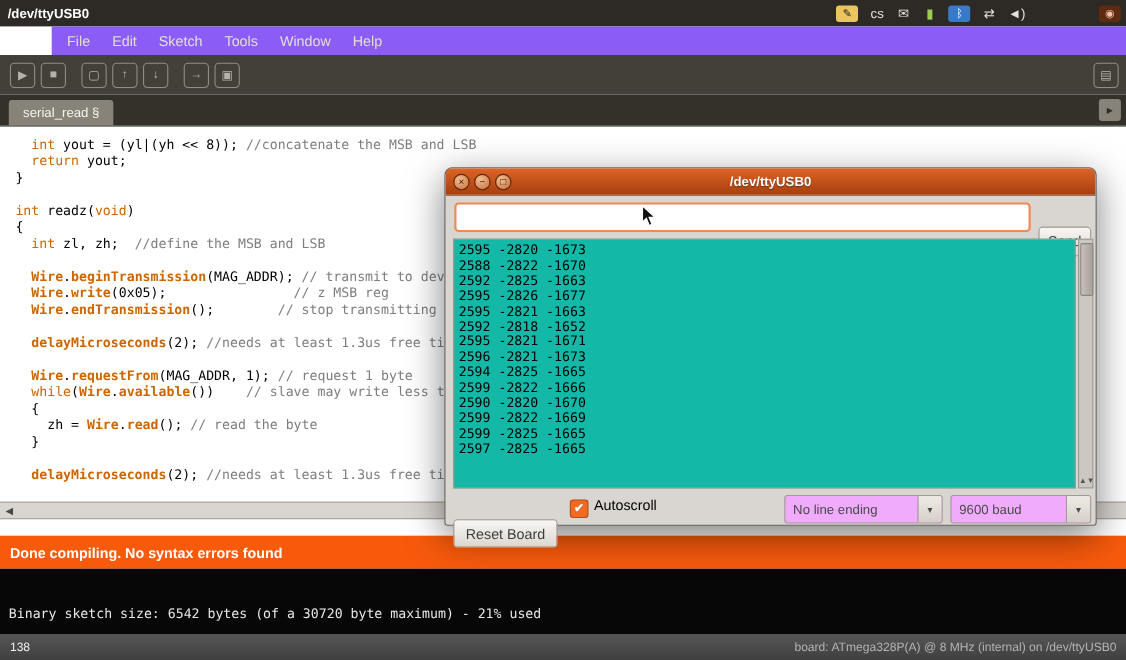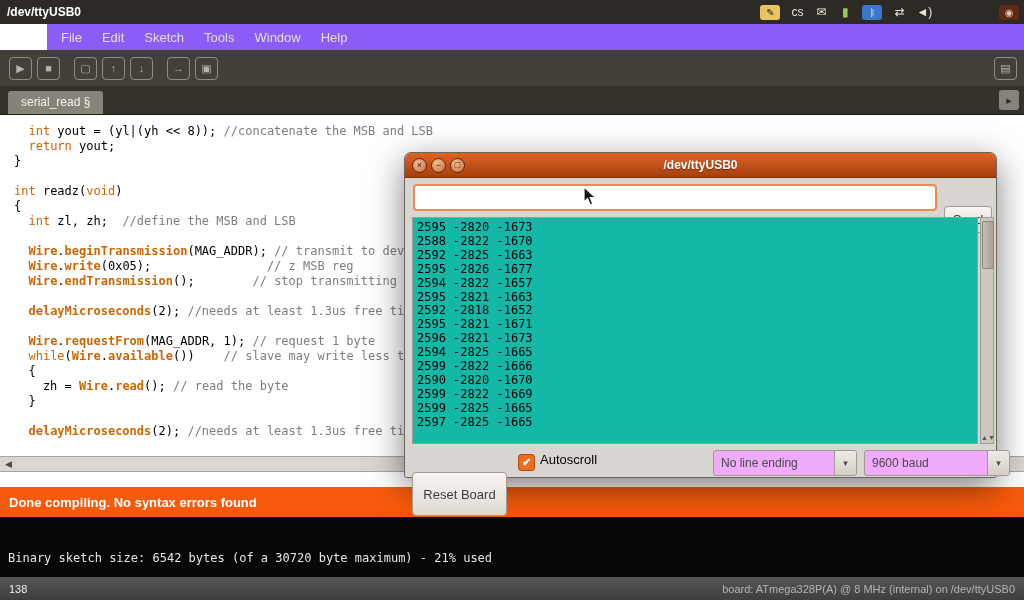--- a/index.html
+++ b/index.html
@@ -95,35 +95,35 @@
   .serial-line{font-family:"DejaVu Sans Mono",monospace;font-size:12px;line-height:13.9px;
                color:#000;white-space:pre;}
   .sw-scrollbar{position:absolute;left:575px;top:64px;width:14px;height:227px;background:#ccc7c1;
                 border:1px solid #a29b92;box-sizing:border-box;}
   .sw-thumb{position:absolute;left:1px;top:3px;width:10px;height:46px;
             background:linear-gradient(90deg,#c6c0b9,#a8a199);border:1px solid #8d867d;
             border-radius:2px;}
   .sw-sb-arrows{position:absolute;bottom:1px;left:0;width:100%;text-align:center;font-size:7px;
                 color:#555;line-height:8px;}
 
-  .sw-reset{position:absolute;left:7px;top:297px;width:95px;height:44px;}
+  .sw-reset{position:absolute;left:7px;top:297px;width:95px;height:26px;}
   .sw-checkbox{position:absolute;left:113px;top:301px;width:15px;height:15px;background:#eee;
                border:1px solid #a29b92;border-radius:3px;color:#fff;font-size:11px;
                line-height:14px;text-align:center;font-weight:bold;}
   .sw-checkbox.checked{background:#f06a24;border-color:#b14e12;}
   .sw-autoscroll-label{position:absolute;left:135px;top:299px;font-size:13px;color:#000000;}
 
   .combo{position:absolute;top:297px;height:26px;display:flex;border:1px solid #a29b92;
          border-radius:3px;background:#f0abfc;box-sizing:border-box;overflow:hidden;}
   .combo-text{flex:1;font-size:12px;color:#4a4a4a;padding:0 7px;display:flex;align-items:center;
               white-space:nowrap;}
   .combo-arrow{width:21px;background:linear-gradient(#eeebe6,#d4cfc8);border-left:1px solid #a29b92;
                display:flex;align-items:center;justify-content:center;font-size:9px;color:#4a4a4a;}
   #combo-lineending{left:308px;width:144px;}
-  #combo-baud{left:459px;width:146px;}
+  #combo-baud{left:459px;width:128px;}
 
   .cursor{position:absolute;left:583px;top:186px;z-index:30;pointer-events:none;}
 </style>
 </head>
 <body>
 
 <div class="screen">
 
   <div class="top-panel">
     <span class="panel-title">/dev/ttyUSB0</span>
@@ -224,21 +224,20 @@
 
     <input class="sw-input" value="" style="">
     <button class="sw-send ui-btn">Send</button>
 
     <div class="sw-output">
       <div id="serial-lines">
           <div class="serial-line">2595 -2820 -1673</div>
           <div class="serial-line">2588 -2822 -1670</div>
           <div class="serial-line">2592 -2825 -1663</div>
           <div class="serial-line">2595 -2826 -1677</div>
-          <div class="serial-line">2594 -2822 -1657</div>
           <div class="serial-line">2595 -2821 -1663</div>
           <div class="serial-line">2592 -2818 -1652</div>
           <div class="serial-line">2595 -2821 -1671</div>
           <div class="serial-line">2596 -2821 -1673</div>
           <div class="serial-line">2594 -2825 -1665</div>
           <div class="serial-line">2599 -2822 -1666</div>
           <div class="serial-line">2590 -2820 -1670</div>
           <div class="serial-line">2599 -2822 -1669</div>
           <div class="serial-line">2599 -2825 -1665</div>
           <div class="serial-line">2597 -2825 -1665</div>

